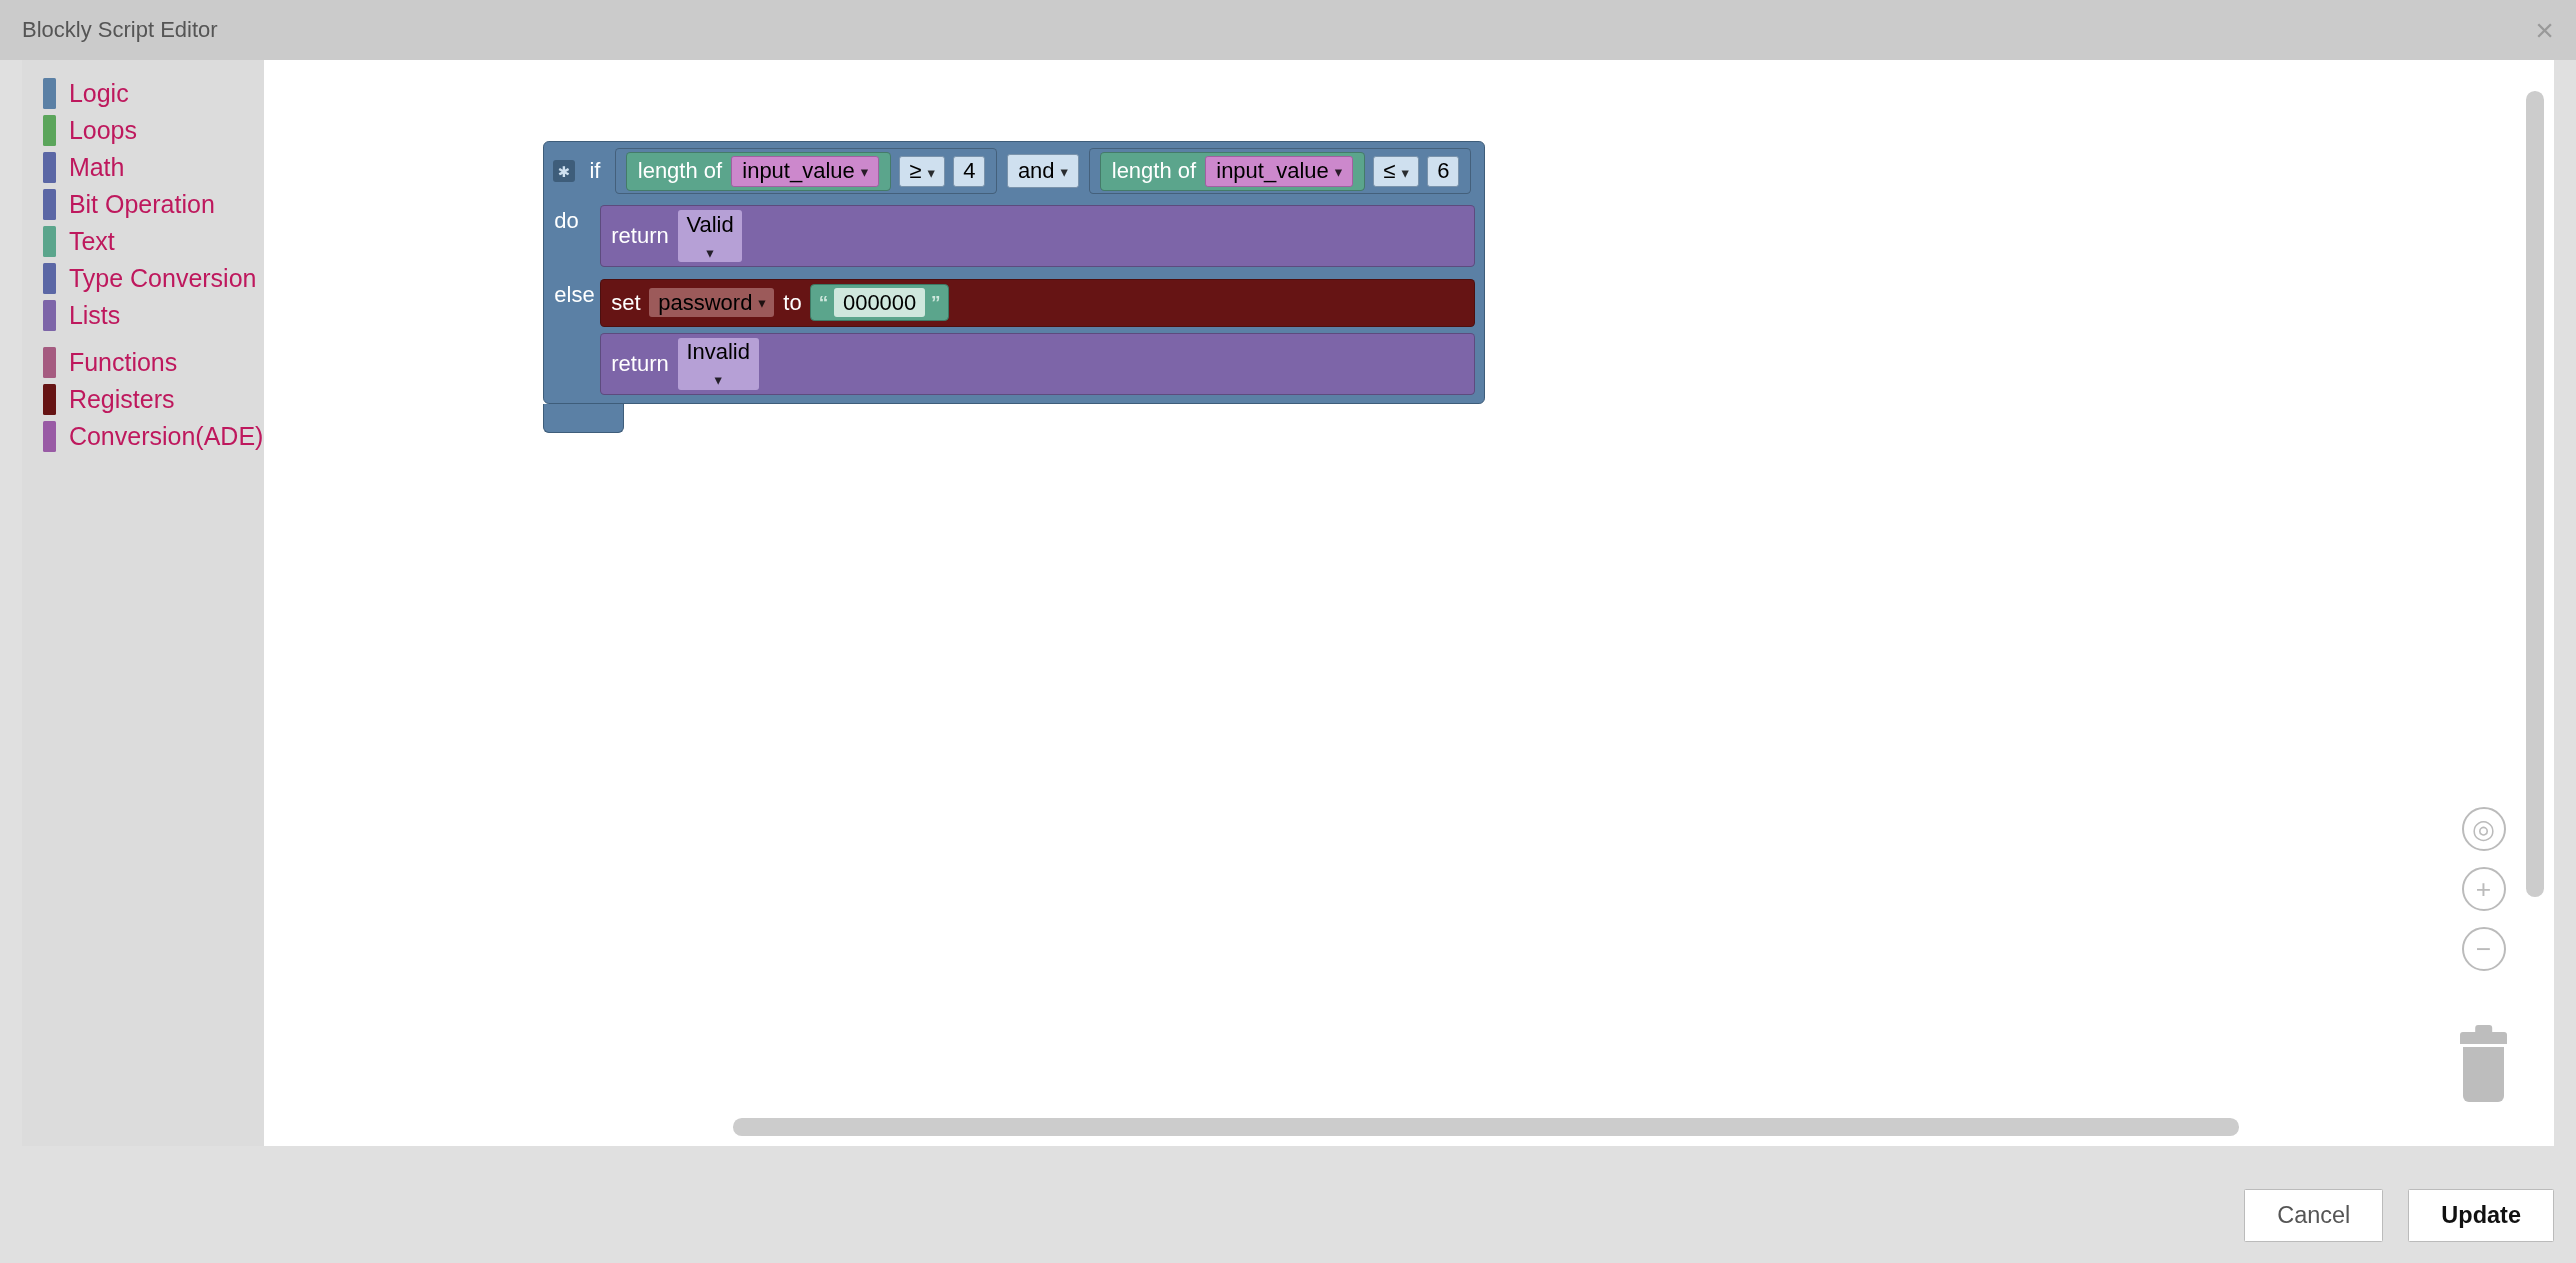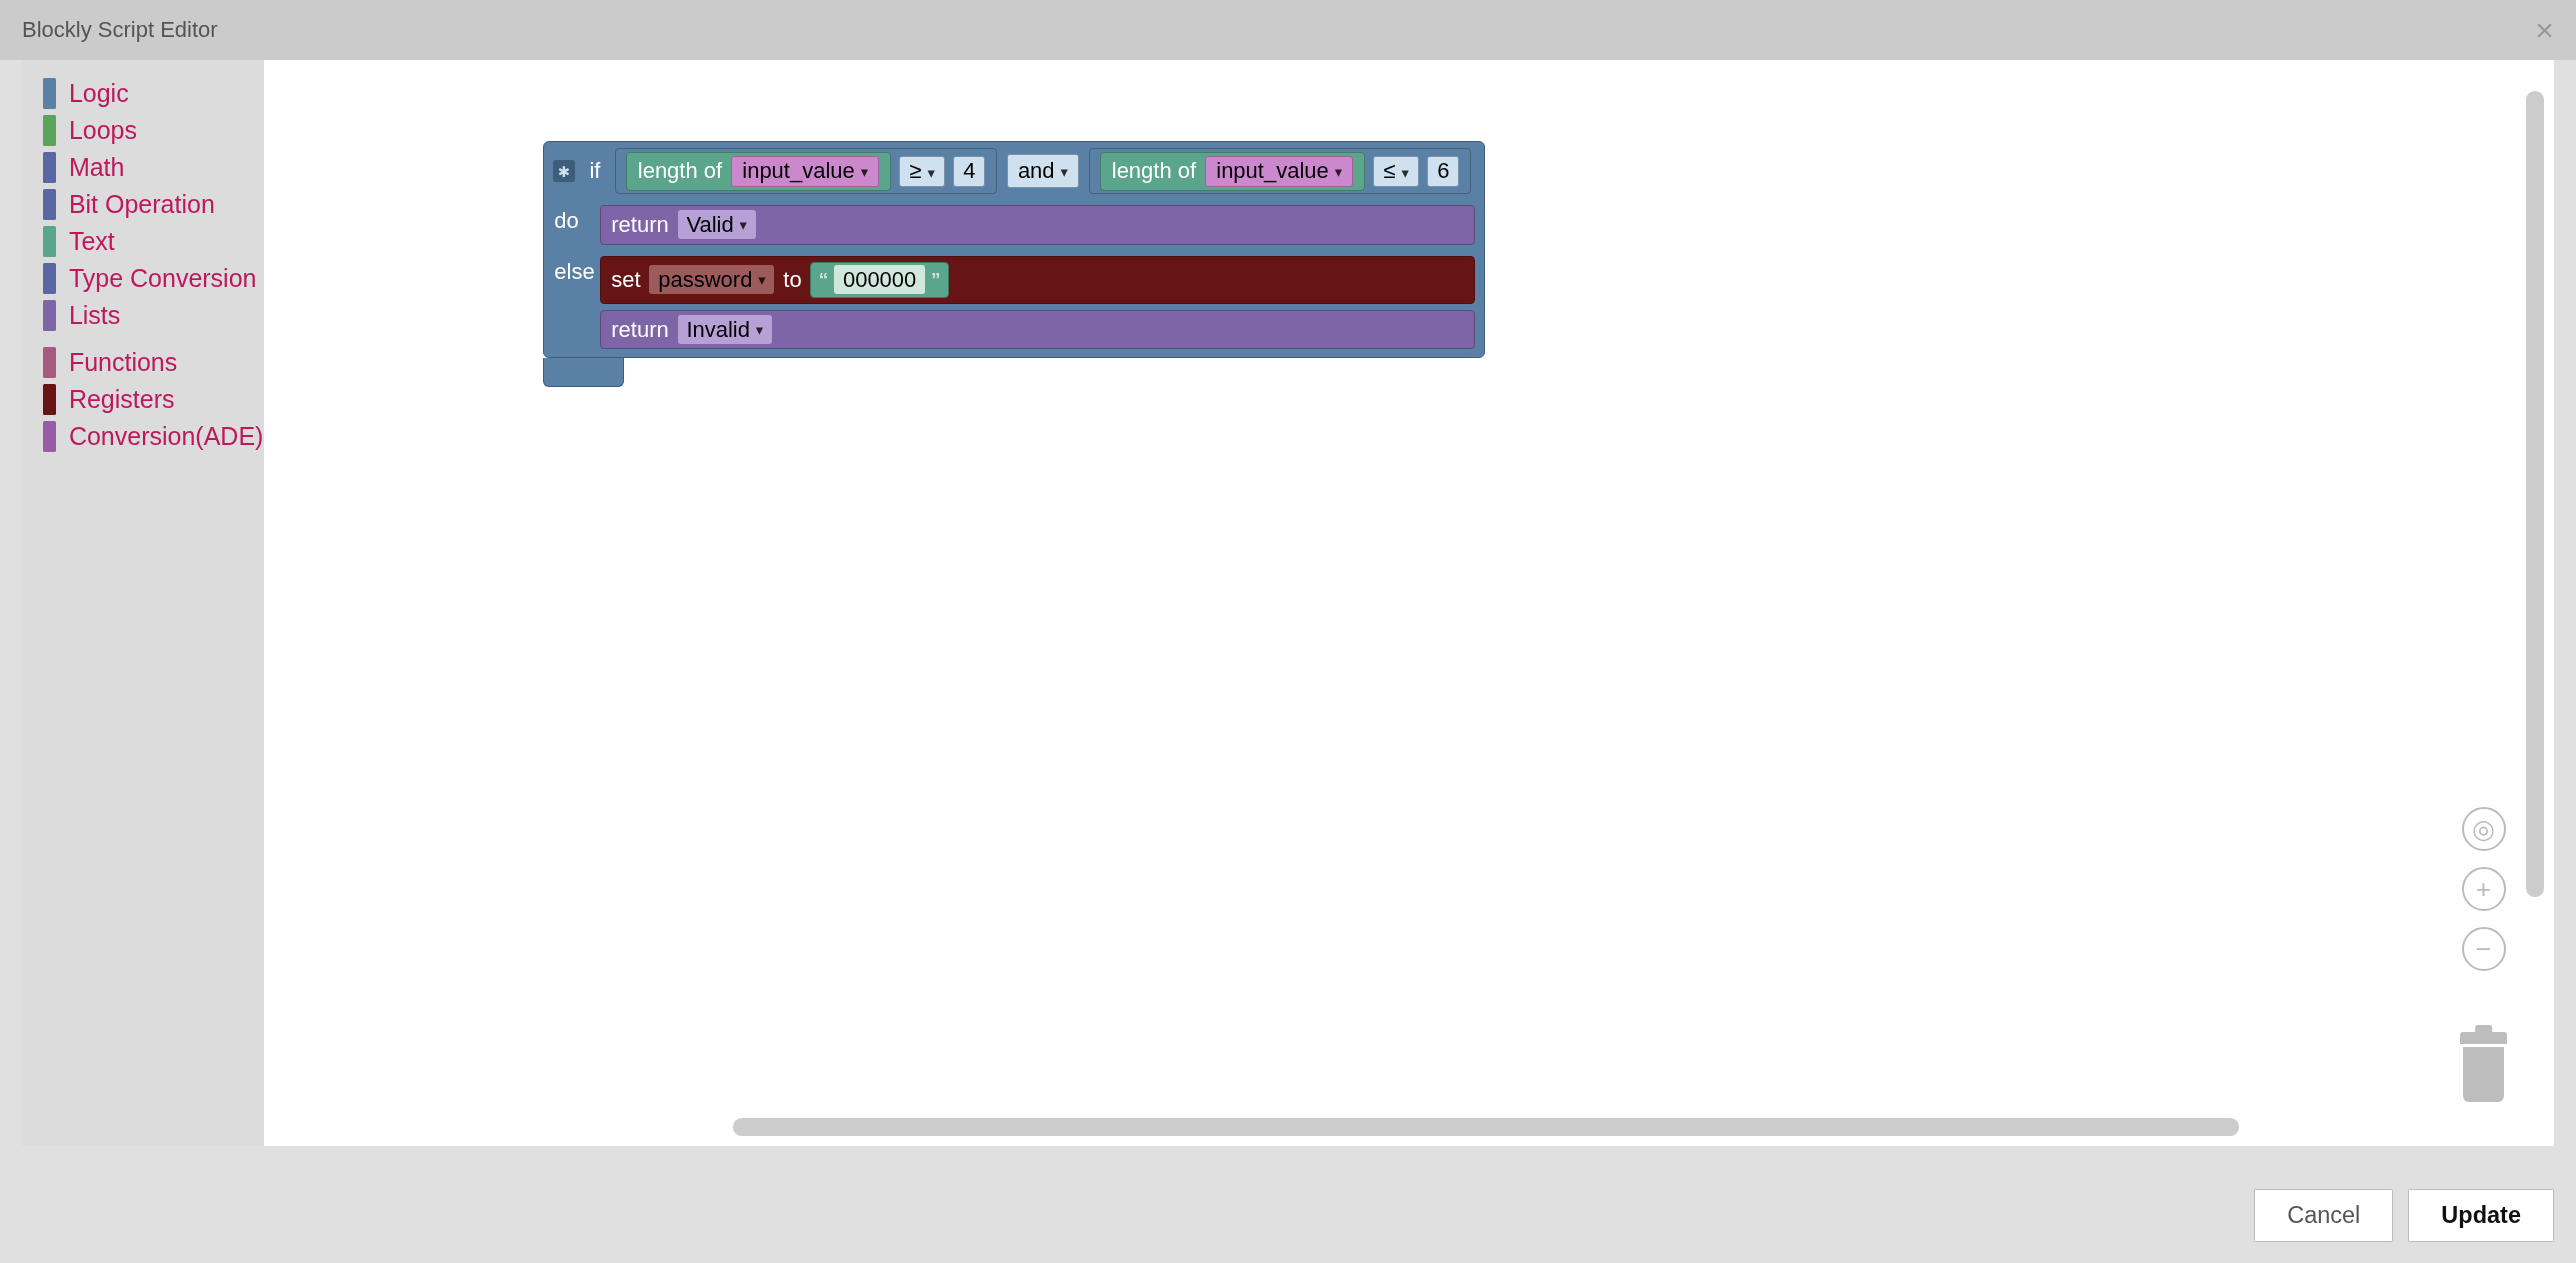--- a/index.html
+++ b/index.html
@@ -91,21 +91,21 @@
   .trash { width:53px; height:70px; position:relative; cursor:pointer; }
   .trash .lid { position:absolute; top:0; left:2.9px; right:2.9px; height:11.7px; background:#bdbdbd; border-radius:2.9px 2.9px 0 0; }
   .trash .lid::before{ content:""; position:absolute; top:-7.3px; left:50%; transform:translateX(-50%); width:17.6px; height:7.3px; background:#bdbdbd; border-radius:2.9px 2.9px 0 0;}
   .trash .can { position:absolute; top:14.7px; left:5.9px; right:5.9px; bottom:0; background:#bdbdbd; border-radius:0 0 5.9px 5.9px; }
   
   .footer {
     position:absolute;
     left:0; right:0; bottom:0; height:95px;
     background:#e0e0e0;
     display:flex; justify-content:flex-end; align-items:center;
-    padding-right:22px; gap:15px;
+    padding-right:22px; gap:25px;
   }
   .btn {
     height:53px; padding:0 32px; border:0.7px solid #bbb; background:#fff;
     font-size:23.5px; color:#555; cursor:pointer; border-radius:1.5px;
   }
   .btn.primary { font-weight:700; color:#111; }
   
   .block-stack { position:absolute; top:81px; left:279px; font-size:22px; color:#fff; }
   
   .if-outer {
@@ -123,21 +123,21 @@
   .len { background:#5ba58c; }
   .varchip { background:#cc88cc; border:1.5px solid #a060a0; color:#000; padding:1.5px 10.3px; border-radius:2.9px; display:inline-flex; align-items:center; gap:5.9px;}
   .dd { font-size:14.7px; opacity:.8; }
   .numfield, .opfield { background:#cfe0ef; color:#000; border:0.7px solid #7a93ab; border-radius:2.9px; padding:1.5px 8.8px; }
   .andjoin { background:#cfe0ef; color:#000; border:0.7px solid #7a93ab; border-radius:2.9px; padding:2.9px 10.3px; display:inline-flex; gap:5.9px; align-items:center; }
   .branch { display:flex; }
   .branch-label { width:56px; padding:7.3px 0 7.3px 10.3px; }
   .branch-body { flex:1; padding:4.4px 8.8px 7.3px 0; display:flex; flex-direction:column; gap:5.9px; }
   .stmt { display:inline-flex; align-items:center; gap:8.8px; border-radius:4.4px; padding:4.4px 10.3px; border:0.7px solid rgba(0,0,0,.25); }
   .ret { background:#7d65a8; }
-  .ret .chip { background:#b6a0d6; color:#000; border-radius:2.9px; padding:1.5px 8.8px; display:inline-flex; gap:5.9px; align-items:center;}
+  .ret .chip { background:#b6a0d6; color:#000; border-radius:2.9px; padding:1.5px 8.8px; display:inline-flex; gap:5.9px; align-items:center;flex-direction:column;}
   .setv { background:#661414; }
   .setv .chip { background:#9c5a5a; color:#000; border-radius:2.9px; padding:1.5px 8.8px; display:inline-flex; gap:5.9px; align-items:center;}
   .txt { background:#5ba58c; border:0.7px solid #3d7a65; border-radius:4.4px; padding:2.9px 7.3px; display:inline-flex; align-items:center; gap:5.9px; }
   .txt .field { background:#cfe7dd; color:#000; border-radius:2.9px; padding:1.5px 8.8px; }
   .txt .qo, .txt .qc { color:#cfe7dd; font-size:19px; font-weight:bold;}
   .if-tail { height:29px; width:81px; background:#5b80a5; border:0.7px solid #3e5d7a; border-top:none; border-radius:0 0 5.9px 5.9px; margin-left:0;}
 </style>
 </head>
 <body>
 

